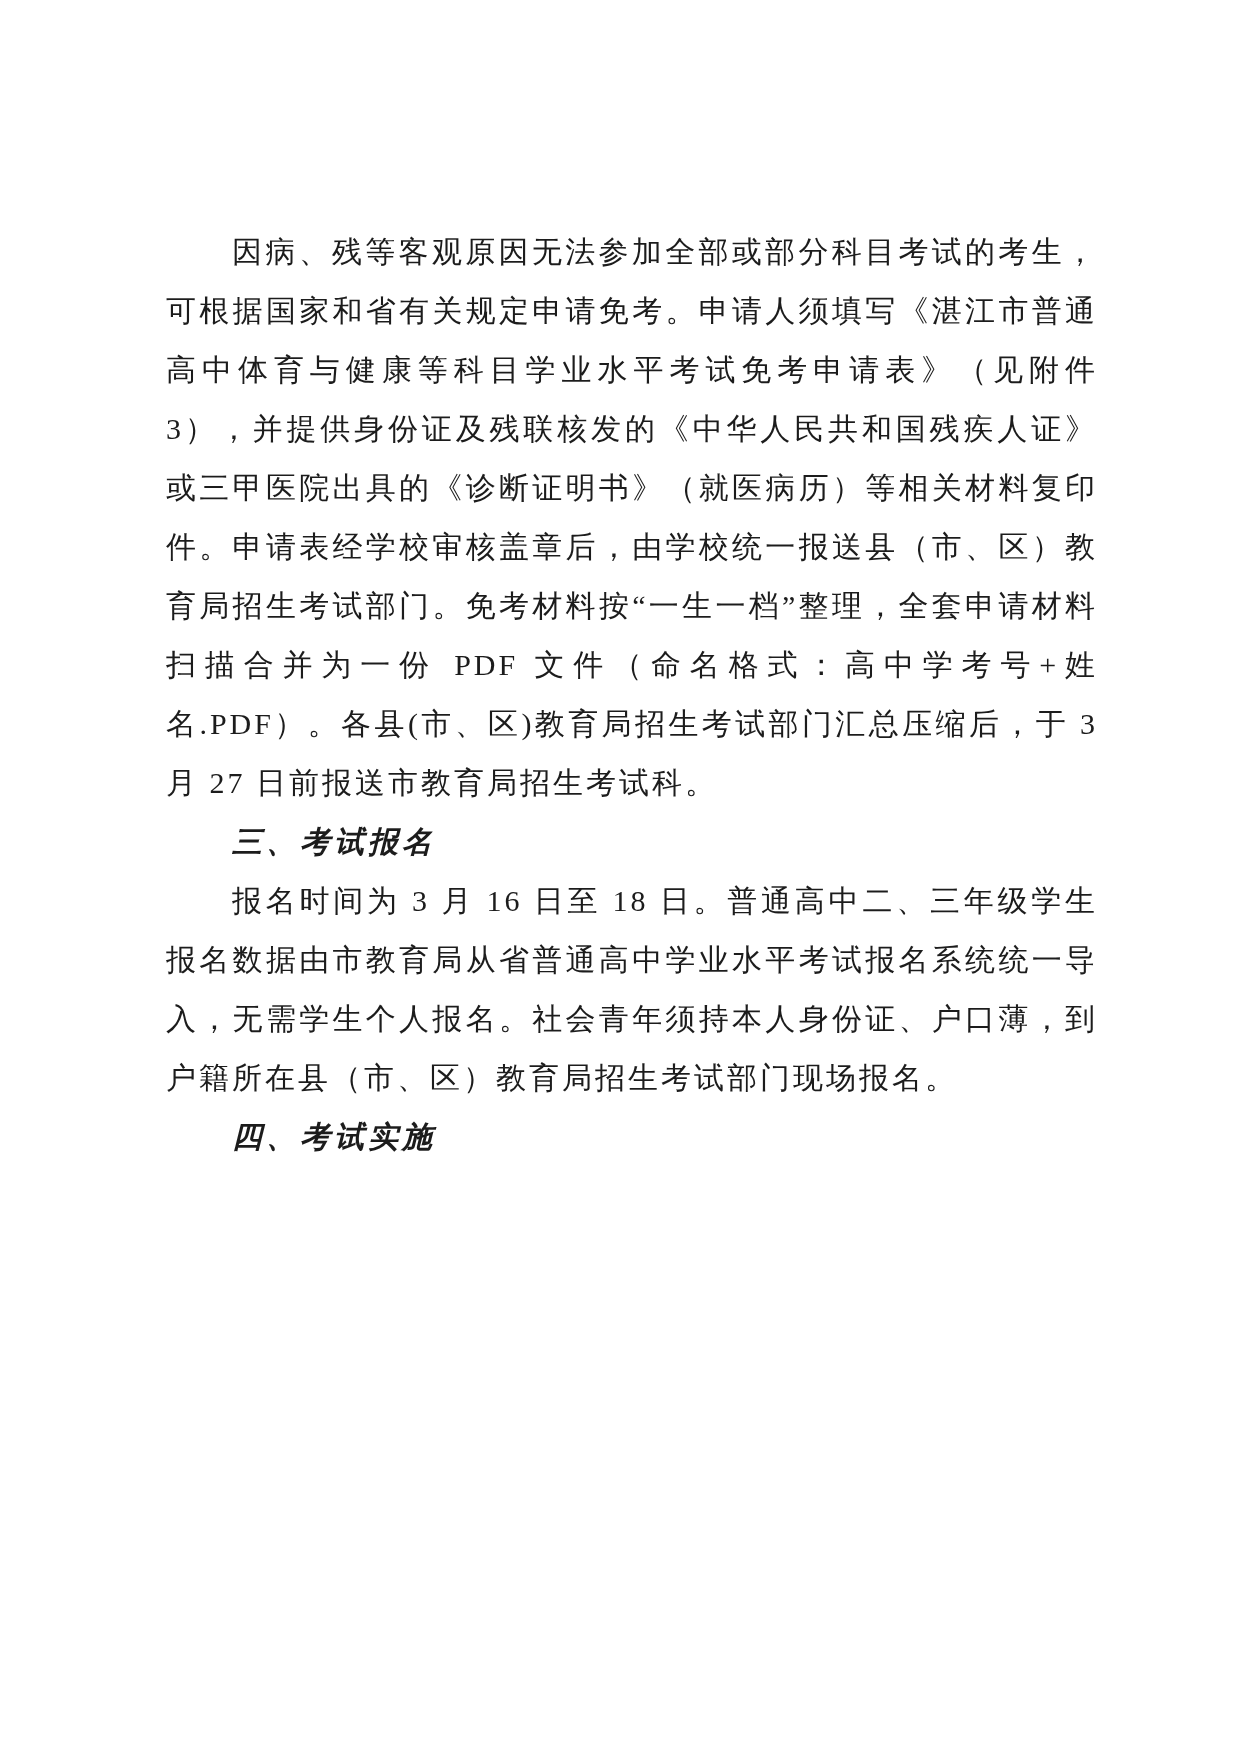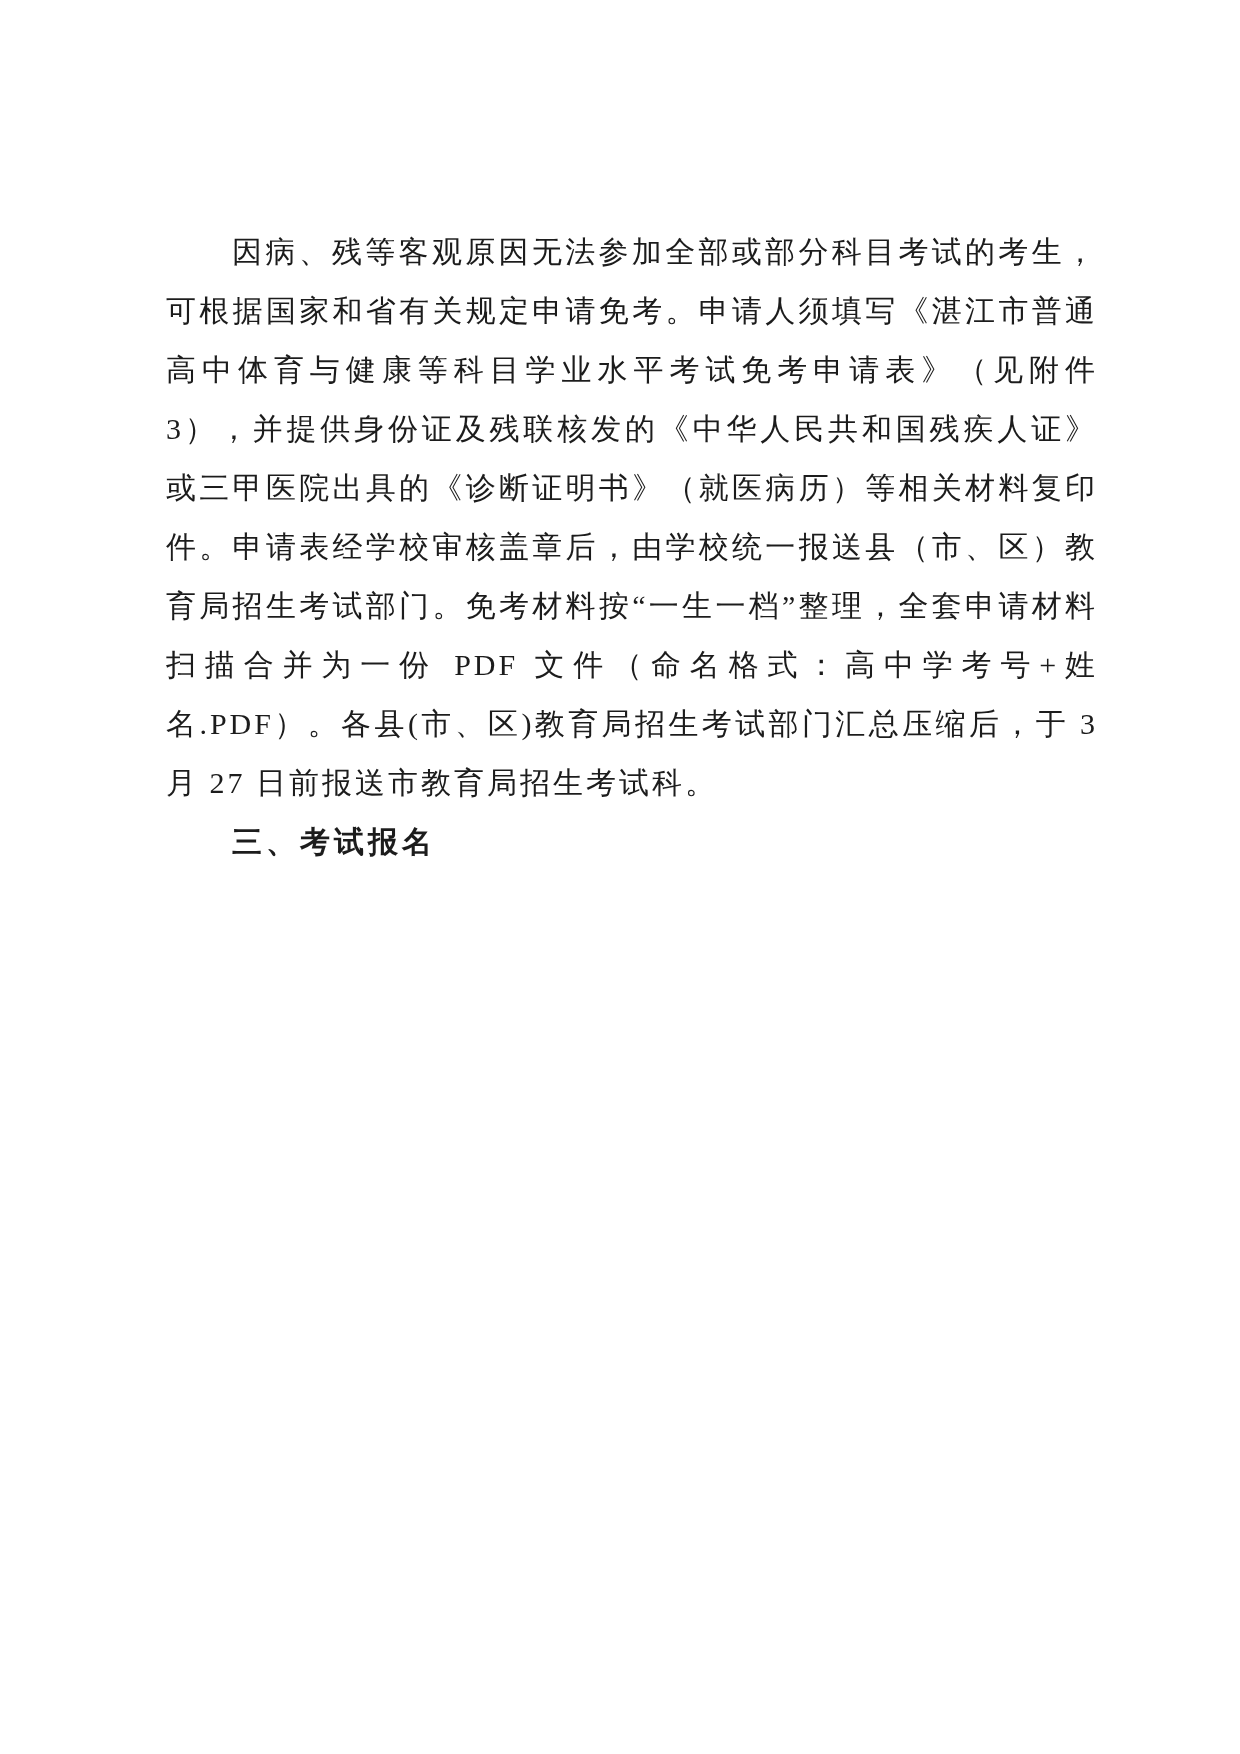--- a/index.html
+++ b/index.html
@@ -34,35 +34,38 @@
   }
   .heading {
     margin: 0;
     text-indent: 66px;
     font-size: 30px;
     line-height: 59px;
     letter-spacing: 4px;
     font-family: "Liberation Sans", "DejaVu Sans", sans-serif;
     font-weight: 700;
     text-align: left;
+    font-style: italic;
   }
   .footer {
     position: absolute;
     left: 168px;
     top: 1606px;
     font-size: 29px;
     line-height: 40px;
     letter-spacing: 4px;
     word-spacing: 6px;
     font-family: "Liberation Serif", "DejaVu Serif", serif;
     color: #1c1c1c;
   }
 </style>
 </head>
 <body>
 
 <div class="page">
   <div class="content">
     <p class="para">因病、残等客观原因无法参加全部或部分科目考试的考生，可根据国家和省有关规定申请免考。申请人须填写《湛江市普通高中体育与健康等科目学业水平考试免考申请表》（见附件 3），并提供身份证及残联核发的《中华人民共和国残疾人证》或三甲医院出具的《诊断证明书》（就医病历）等相关材料复印件。申请表经学校审核盖章后，由学校统一报送县（市、区）教育局招生考试部门。免考材料按“一生一档”整理，全套申请材料扫描合并为一份 PDF 文件（命名格式：高中学考号+姓名.PDF）。各县(市、区)教育局招生考试部门汇总压缩后，于 3 月 27 日前报送市教育局招生考试科。</p>
     <h2 class="heading">三、考试报名</h2>
+    <p class="para">报名时间为 3 月 16 日至 18 日。普通高中二、三年级学生报名数据由市教育局从省普通高中学业水平考试报名系统统一导入，无需学生个人报名。社会青年须持本人身份证、户口薄，到户籍所在县（市、区）教育局招生考试部门现场报名。</p>
+    <h2 class="heading">四、考试实施</h2>
   </div>
   <div class="footer">— 2 —</div>
 </div>
 
 </body></html>

